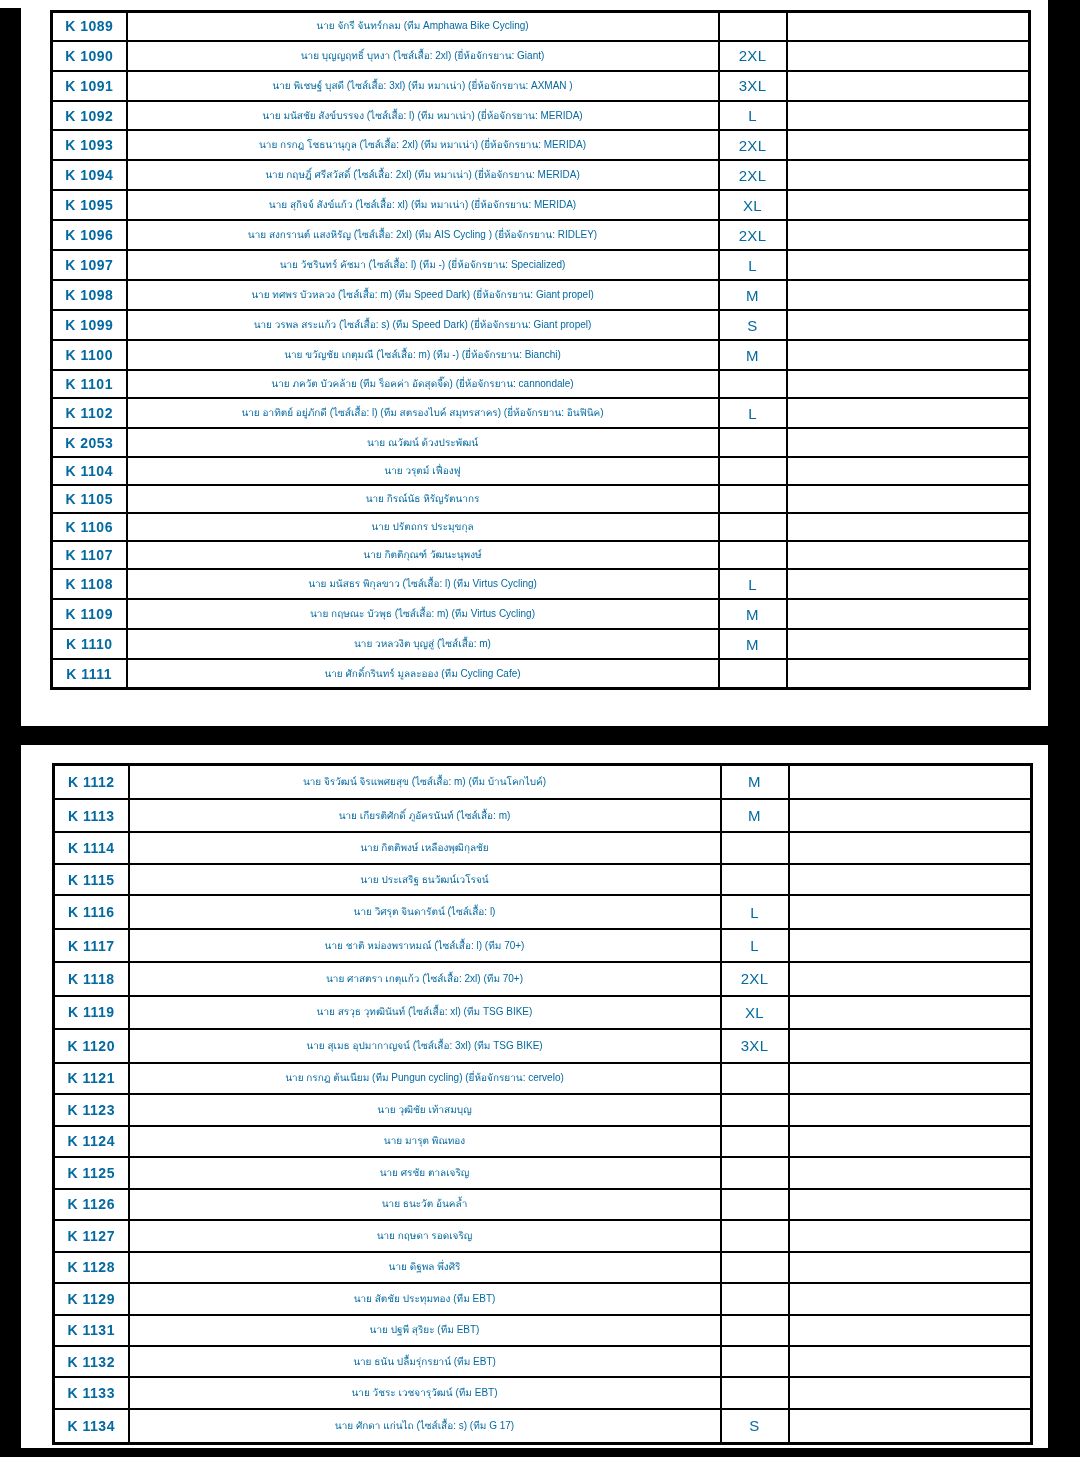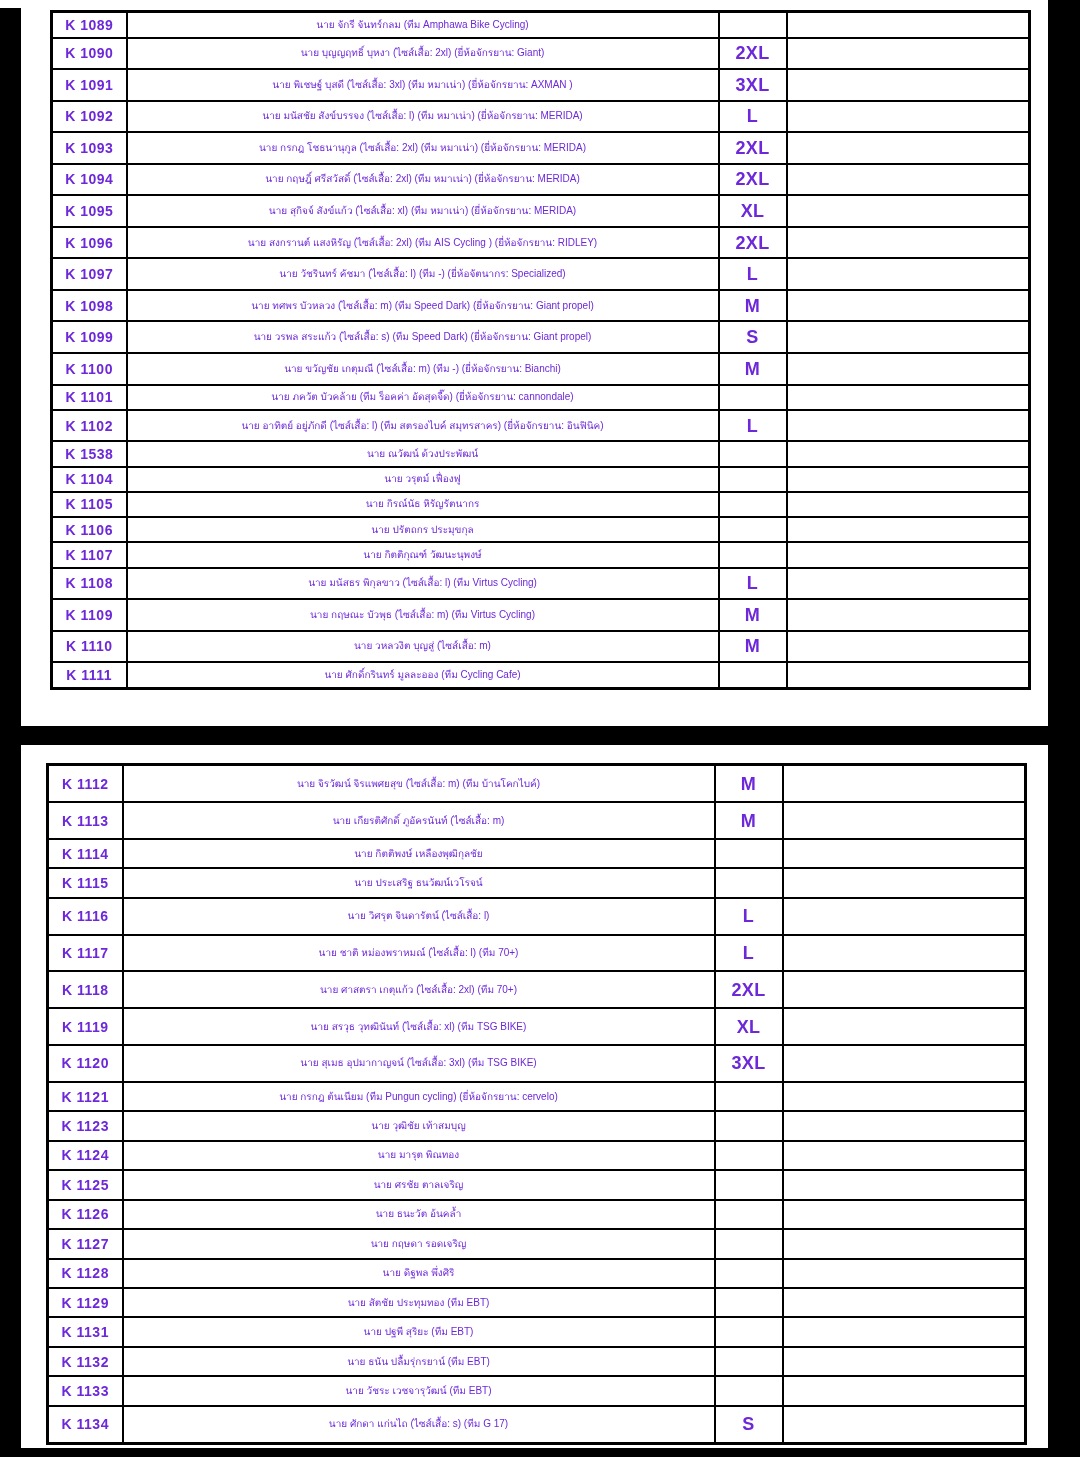--- a/index.html
+++ b/index.html
@@ -1,38 +1,38 @@
 <!DOCTYPE html>
 <html><head>
 <meta charset="utf-8">
 <style>
   html,body { margin:0; padding:0; background:#ffffff; }
   .page {
     position:relative; width:1080px; height:1457px; background:#ffffff;
-    overflow:hidden; font-family:"Liberation Sans","DejaVu Sans",sans-serif; color:#6d28d9;
+    overflow:hidden; font-family:"Liberation Sans","DejaVu Sans",sans-serif; color:#0369a1;
   }
   .edge { position:absolute; background:#000000; }
   .edge-left   { left:0; top:8px; width:21px; height:1449px; }
   .edge-right  { left:1048px; top:0; width:32px; height:1457px; }
   .edge-bottom { left:0; top:1448px; width:1080px; height:9px; }
   .edge-middle { left:0; top:726px; width:1080px; height:19px; }
 
   table.reg {
     position:absolute; border-collapse:collapse; table-layout:fixed;
     border:3px solid #000;
   }
   #table1 { left:50px; top:10px;  width:978px; height:680px; }
-  #table2 { left:46px; top:763px; width:978px; height:682px; }
+  #table2 { left:52px; top:763px; width:978px; height:682px; }
   table.reg td {
     border:2px solid #000; padding:0; overflow:hidden; white-space:nowrap;
     vertical-align:middle; line-height:1;
   }
   td.col-code { text-align:center; font-weight:600; font-size:14px; letter-spacing:0.5px; }
   td.col-name { padding-left:5px; font-size:10px;text-align:center; }
-  td.col-size { text-align:center; font-weight:700; font-size:18px; letter-spacing:0.3px; }
+  td.col-size { text-align:center; font-weight:400; font-size:15px; letter-spacing:0.3px; }
   td.col-notes { }
 </style>
 </head>
 <body>
 
 <div class="page">
 
   <div class="edge edge-left"></div>
   <div class="edge edge-right"></div>
   <div class="edge edge-middle"></div>
@@ -89,21 +89,21 @@
           <td class="col-notes"></td>
         </tr>
         <tr>
           <td class="col-code">K 1096</td>
           <td class="col-name">นาย สงกรานต์ แสงหิรัญ (ไซส์เสื้อ: 2xl) (ทีม AIS Cycling ) (ยี่ห้อจักรยาน: RIDLEY)</td>
           <td class="col-size">2XL</td>
           <td class="col-notes"></td>
         </tr>
         <tr>
           <td class="col-code">K 1097</td>
-          <td class="col-name">นาย วัชรินทร์ คัชมา (ไซส์เสื้อ: l) (ทีม -) (ยี่ห้อจัตนากร: Specialized)</td>
+          <td class="col-name">นาย วัชรินทร์ คัชมา (ไซส์เสื้อ: l) (ทีม -) (ยี่ห้อจักรยาน: Specialized)</td>
           <td class="col-size">L</td>
           <td class="col-notes"></td>
         </tr>
         <tr>
           <td class="col-code">K 1098</td>
           <td class="col-name">นาย ทศพร บัวหลวง (ไซส์เสื้อ: m) (ทีม Speed Dark) (ยี่ห้อจักรยาน: Giant propel)</td>
           <td class="col-size">M</td>
           <td class="col-notes"></td>
         </tr>
         <tr>
@@ -124,21 +124,21 @@
           <td class="col-size"></td>
           <td class="col-notes"></td>
         </tr>
         <tr>
           <td class="col-code">K 1102</td>
           <td class="col-name">นาย อาทิตย์ อยู่ภักดี (ไซส์เสื้อ: l) (ทีม สตรองไบค์ สมุทรสาคร) (ยี่ห้อจักรยาน: อินฟินิค)</td>
           <td class="col-size">L</td>
           <td class="col-notes"></td>
         </tr>
         <tr>
-          <td class="col-code">K 1538</td>
+          <td class="col-code">K 2053</td>
           <td class="col-name">นาย ณวัฒน์ ด้วงประพัฒน์</td>
           <td class="col-size"></td>
           <td class="col-notes"></td>
         </tr>
         <tr>
           <td class="col-code">K 1104</td>
           <td class="col-name">นาย วรุตม์ เฟื่องฟู</td>
           <td class="col-size"></td>
           <td class="col-notes"></td>
         </tr>

